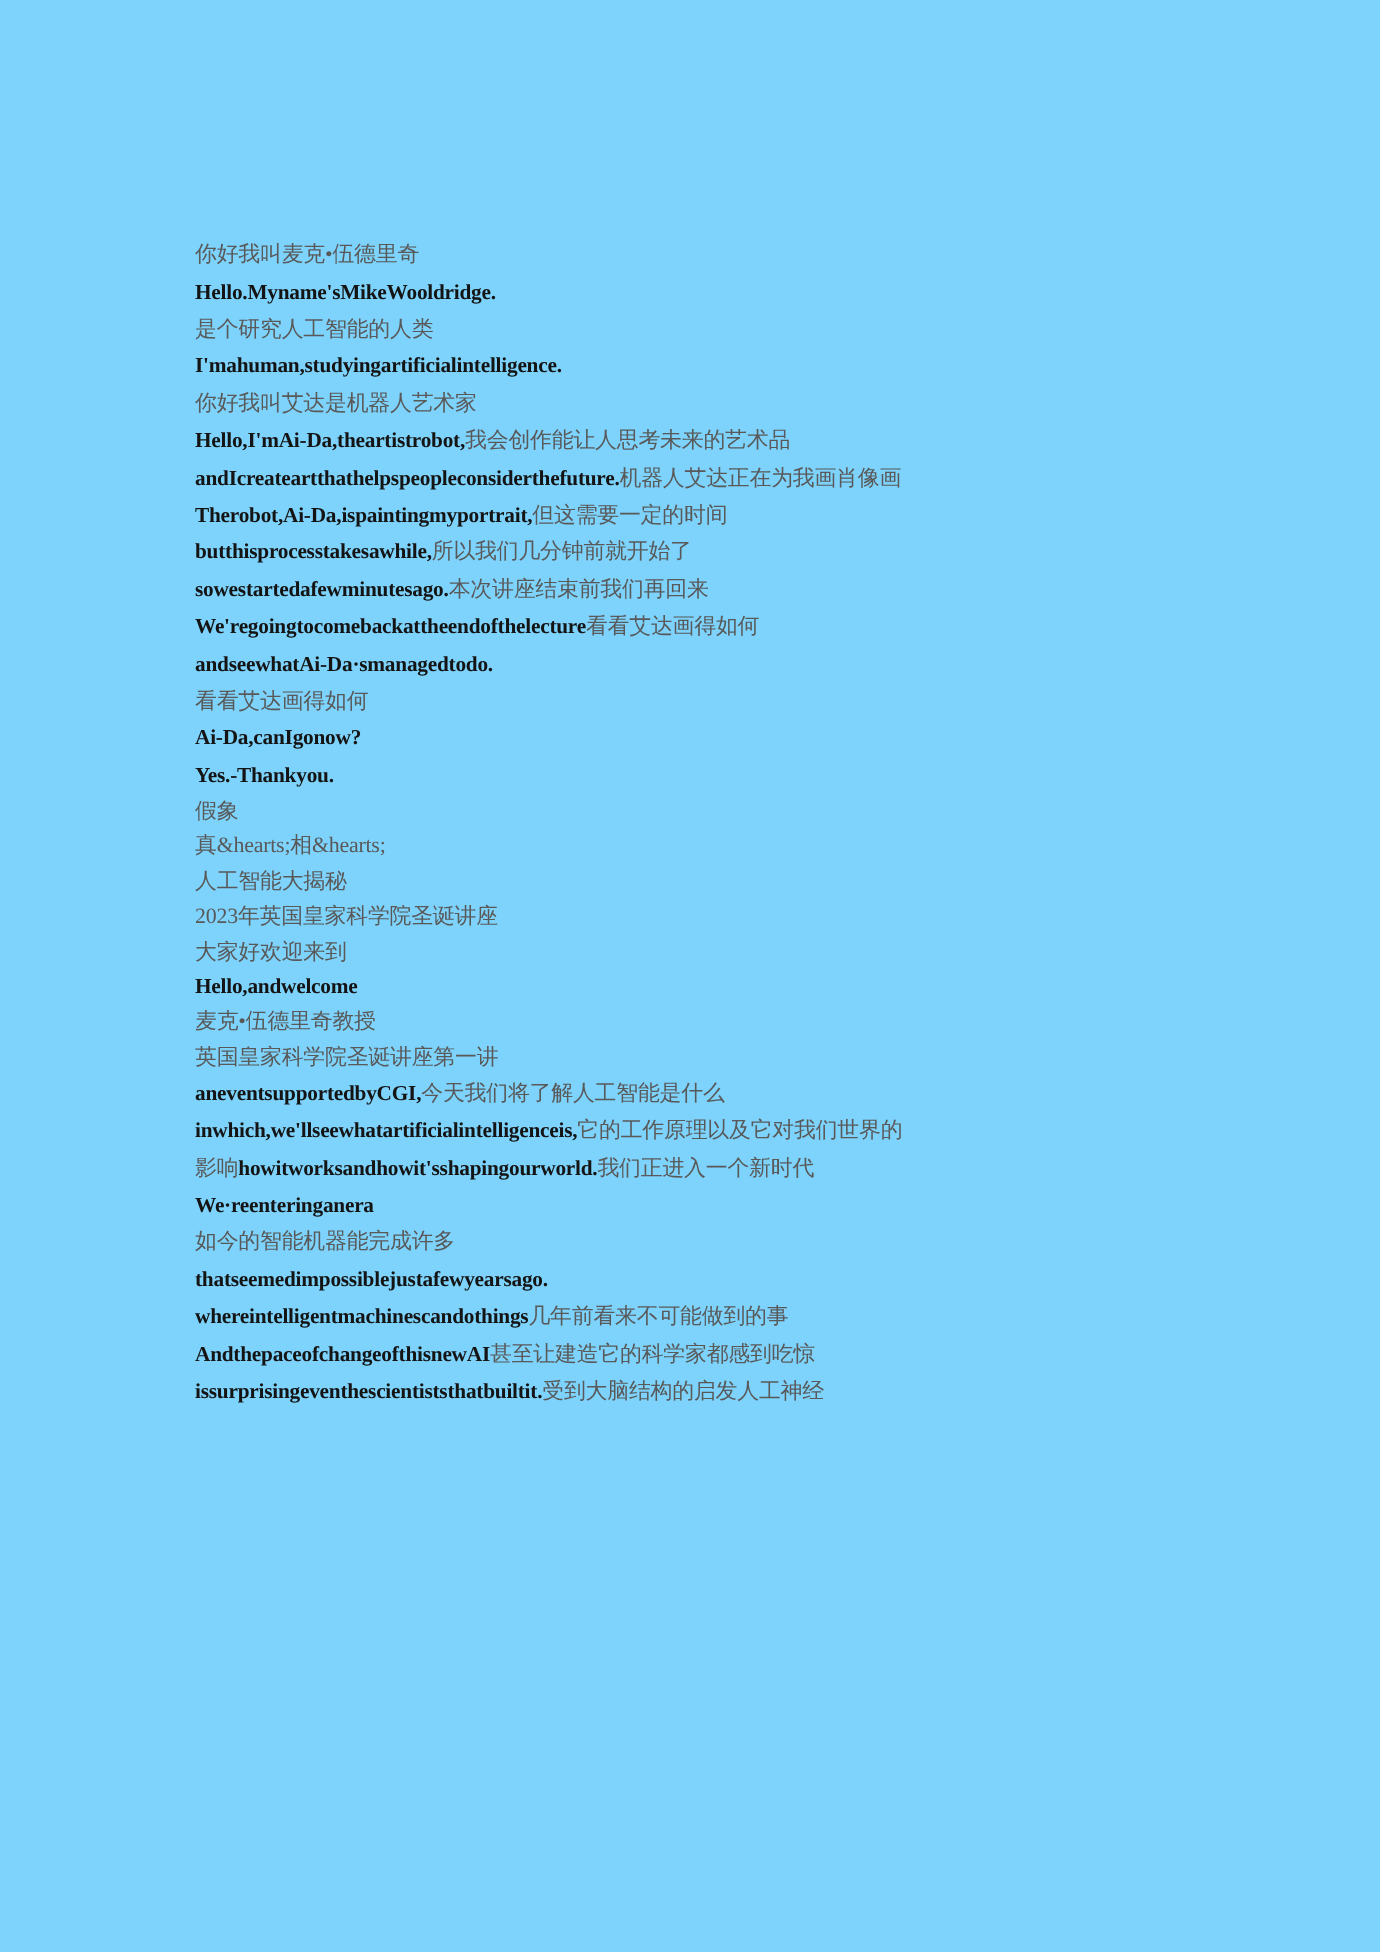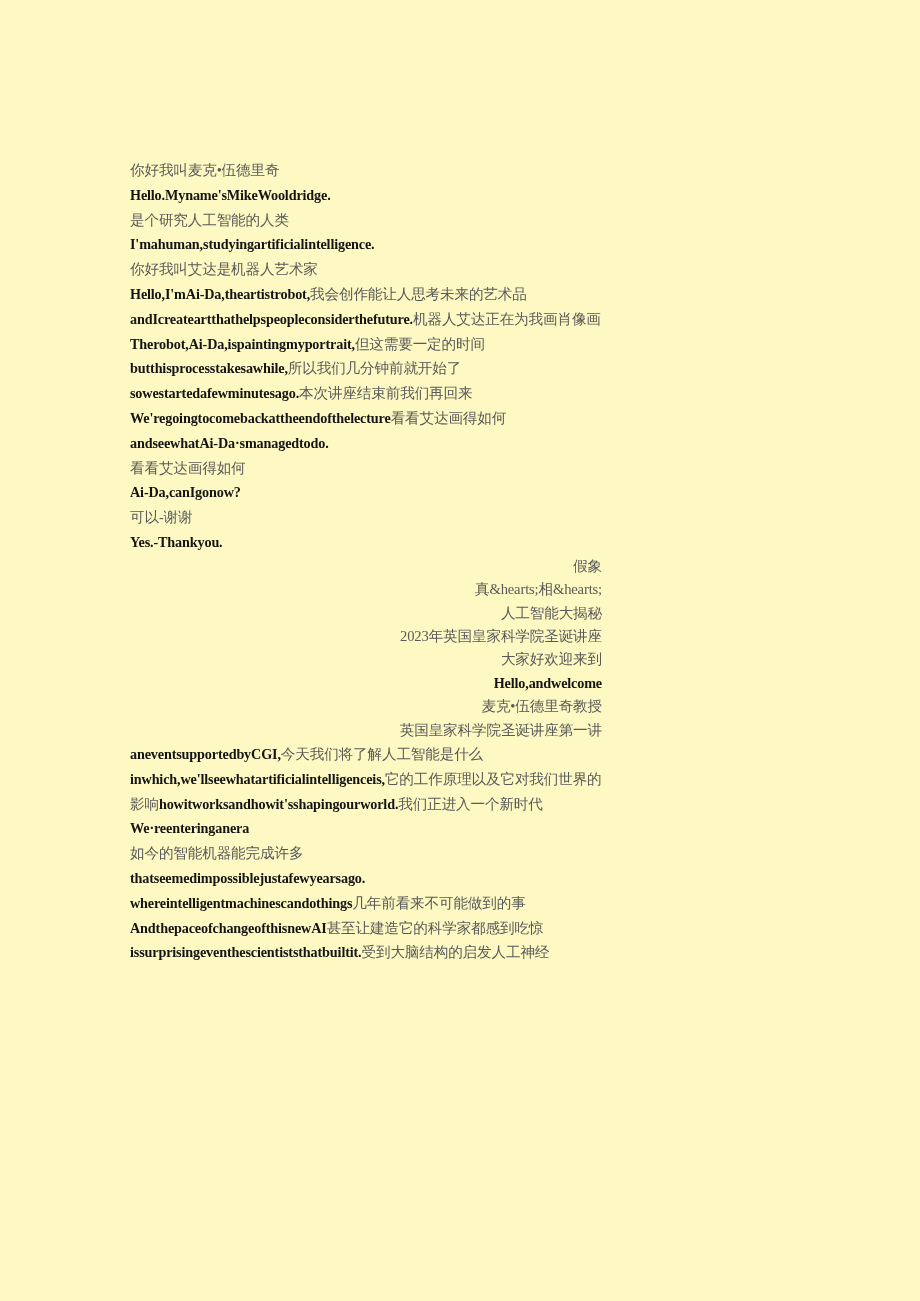--- a/index.html
+++ b/index.html
@@ -14,21 +14,21 @@
     position: relative;
     font-family: "Liberation Serif", "DejaVu Serif", serif;
     overflow: hidden;
   }
   #page {
     position: absolute;
     left: 0;
     top: 0;
     width: 920px;
     height: 1301px;
-    background: #fef9c3;
+    background: #7dd3fc;
   }
   #doc {
     position: absolute;
     left: 130px;
     top: 158px;
     width: 472px;
   }
 
   .line {
     font-size: 14.3px;
@@ -48,21 +48,21 @@
     color: #141414;
     font-family: "Liberation Serif", "DejaVu Serif", serif;
     font-size: 14.2px;
     font-weight: 600;
   }
   
   .mix { color: #141414; }
   .mix .zhrun { color: #595959; font-weight: 400; font-size: 14.6px; }
   .mix .enrun { color: #141414; font-weight: 600; font-size: 14.2px; }
 
-  .tight { line-height: 23.4px; text-align: right; }
+  .tight { line-height: 23.4px; }
 
   .hl {
     background: #ffff00;
     color: #141414;
   }
 </style>
 </head>
 <body>
 
 <div id="page">
@@ -74,21 +74,20 @@
       <div class="line zh">你好我叫艾达是机器人艺术家</div>
       <div class="line mix"><span class="enrun">Hello,I'mAi-Da,theartistrobot,</span><span class="zhrun">我会创作能让人思考未来的艺术品</span></div>
       <div class="line mix"><span class="enrun">andIcreateartthathelpspeopleconsiderthefuture.</span><span class="zhrun">机器人艾达正在为我画肖像画</span></div>
       <div class="line mix"><span class="enrun">Therobot,Ai-Da,ispaintingmyportrait,</span><span class="zhrun">但这需要一定的时间</span></div>
       <div class="line mix"><span class="enrun">butthisprocesstakesawhile,</span><span class="zhrun">所以我们几分钟前就开始了</span></div>
       <div class="line mix"><span class="enrun">sowestartedafewminutesago.</span><span class="zhrun">本次讲座结束前我们再回来</span></div>
       <div class="line mix"><span class="enrun">We'regoingtocomebackattheendofthelecture</span><span class="zhrun">看看艾达画得如何</span></div>
       <div class="line en">andseewhatAi-Da·smanagedtodo.</div>
       <div class="line zh">看看艾达画得如何</div>
       <div class="line en">Ai-Da,canIgonow?</div>
-      <div class="line zh">可以-谢谢</div>
       <div class="line en">Yes.-Thankyou.</div>
       <div class="line zh tight">假象</div>
       <div class="line zh tight">真&amp;hearts;相&amp;hearts;</div>
       <div class="line zh tight">人工智能大揭秘</div>
       <div class="line zh tight">2023年英国皇家科学院圣诞讲座</div>
       <div class="line zh tight">大家好欢迎来到</div>
       <div class="line en tight">Hello,andwelcome</div>
       <div class="line zh tight">麦克•伍德里奇教授</div>
       <div class="line zh tight">英国皇家科学院圣诞讲座第一讲</div>
       <div class="line mix"><span class="enrun">aneventsupportedbyCGI,</span><span class="zhrun">今天我们将了解人工智能是什么</span></div>

